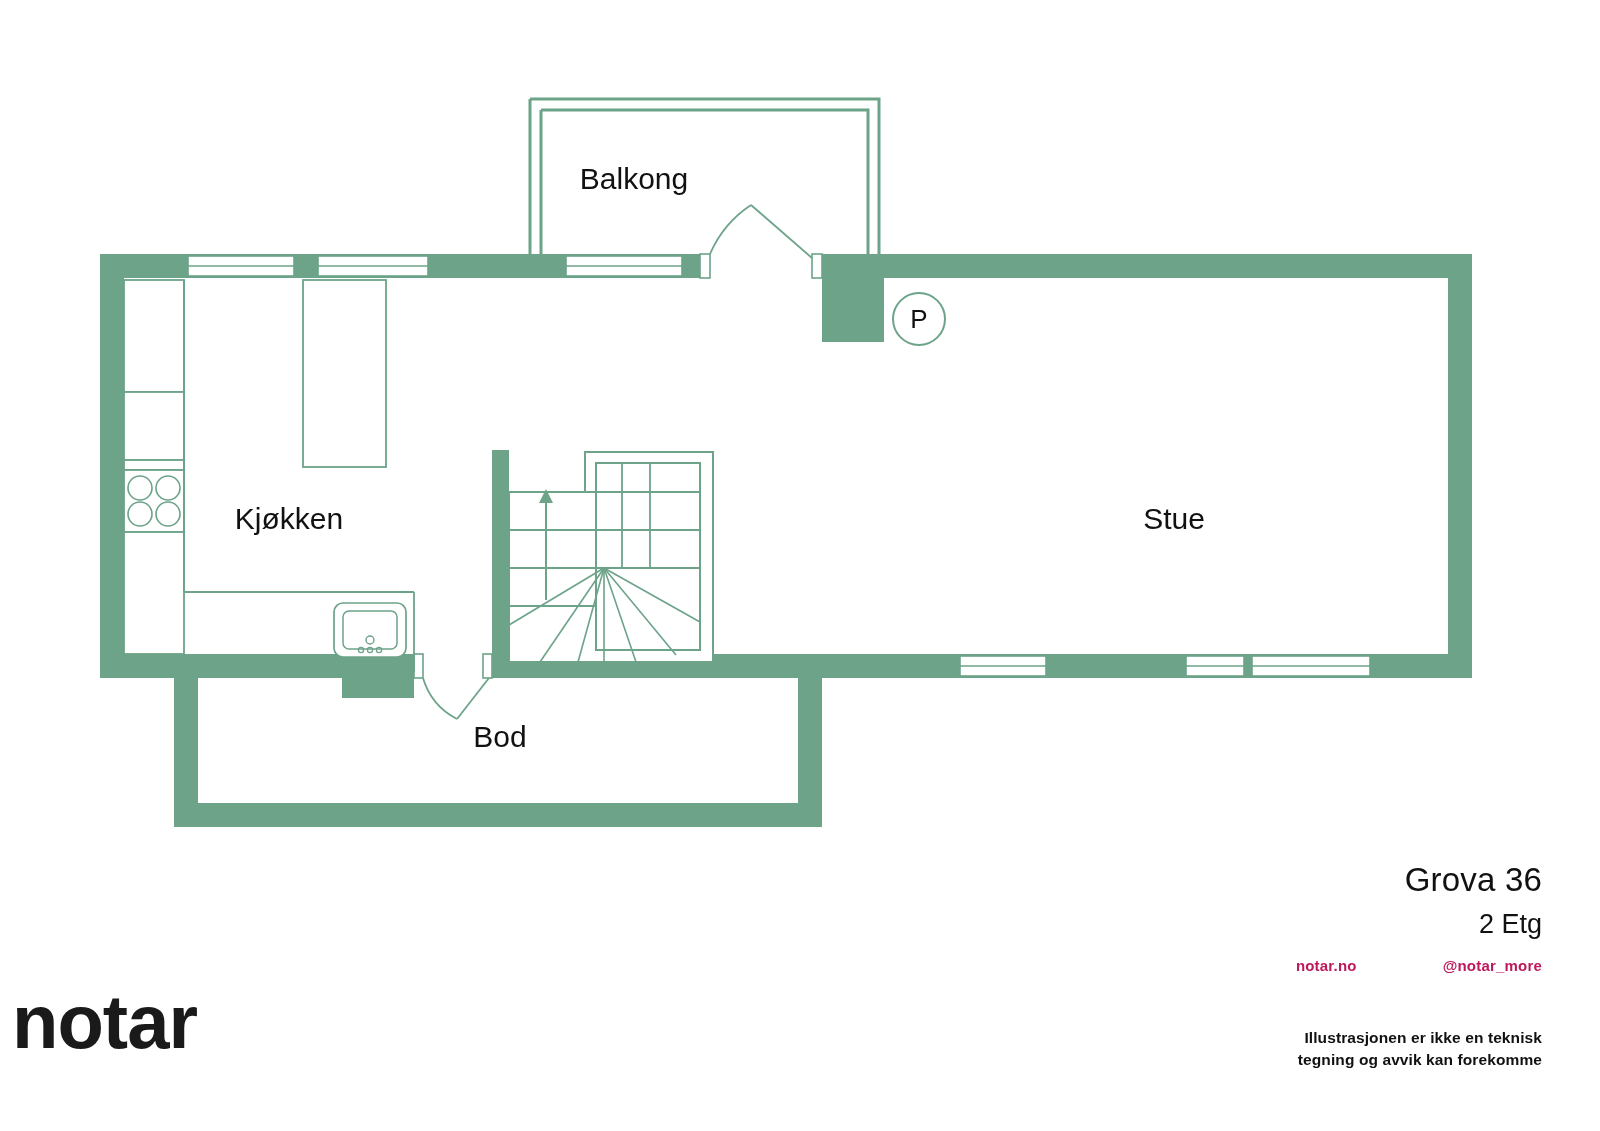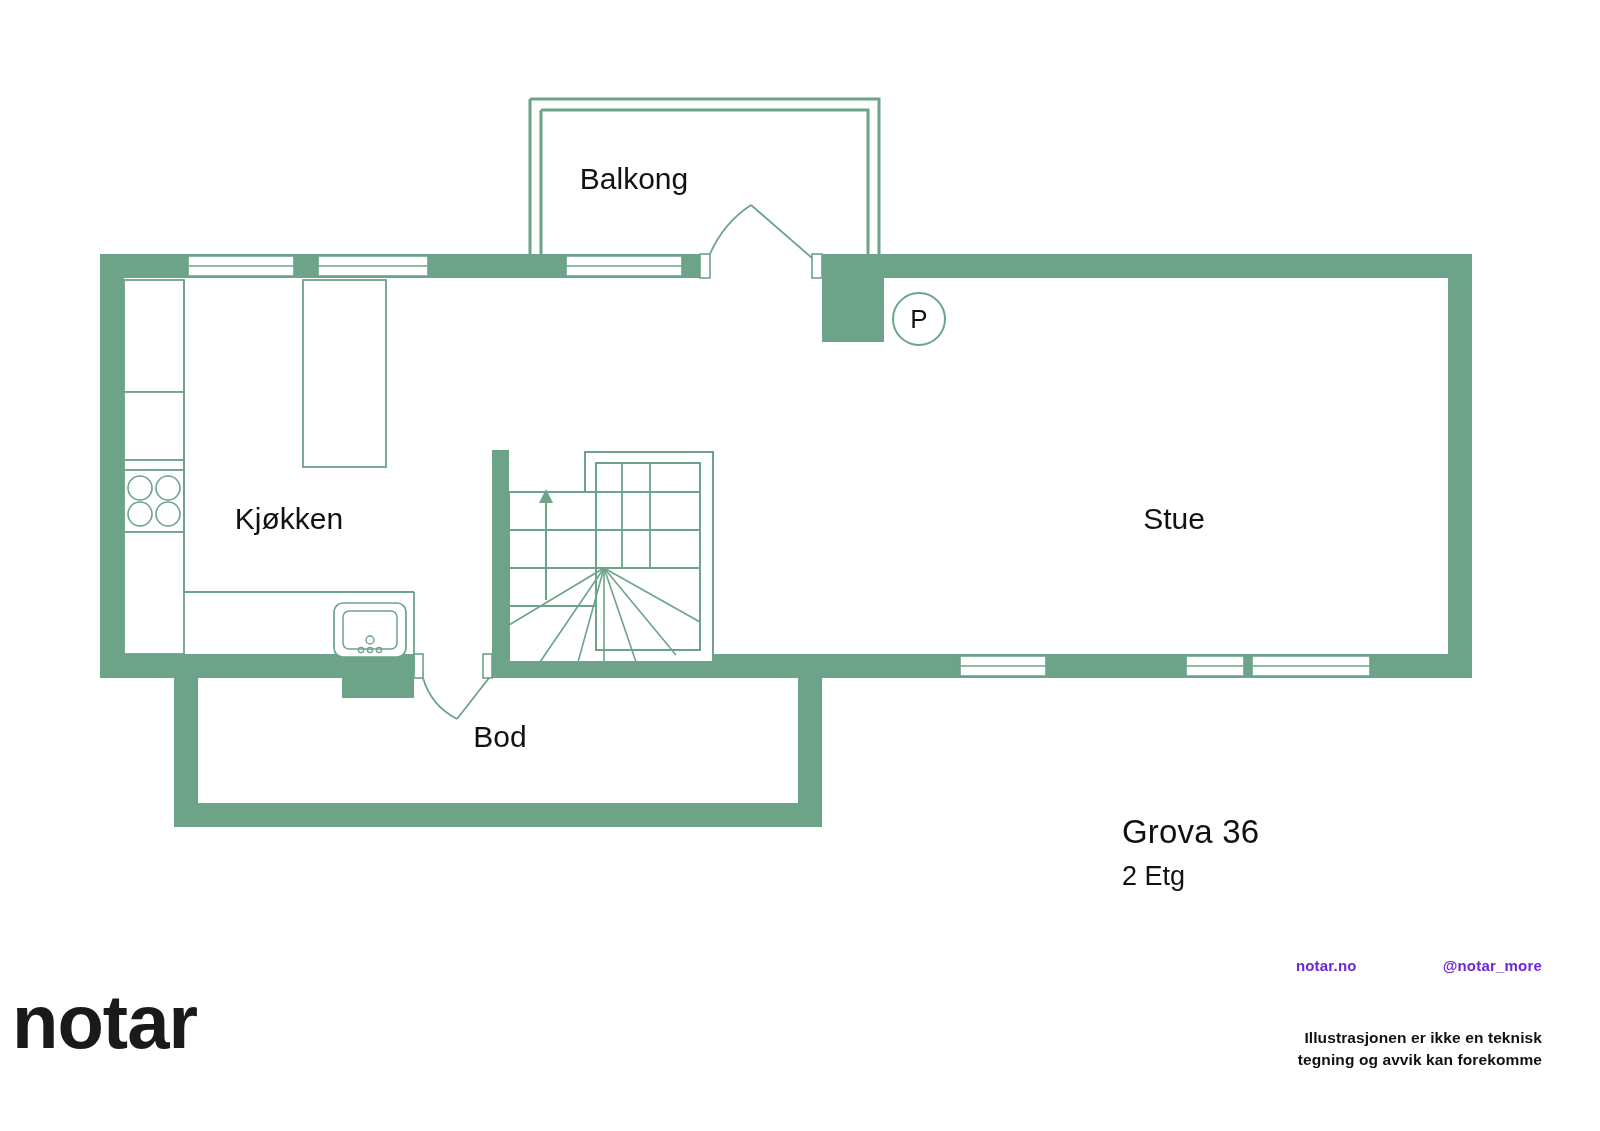--- a/index.html
+++ b/index.html
@@ -41,22 +41,23 @@
     font-family: "Liberation Sans", sans-serif;
     font-size: 26px;
     fill: #111111;
     text-anchor: middle;
     dominant-baseline: middle;
   }
   
   .titleblock {
     position: absolute;
     right: 58px;
-    top: 814px;
+    top: 862px;
     width: 420px;
+    text-align: right;
   }
   .title-main {
     font-family: "Liberation Sans", sans-serif;
     font-size: 33px;
     color: #111111;
     letter-spacing: 0.2px;
     line-height: 1.1;
   }
   .title-sub {
     font-family: "Liberation Sans", sans-serif;
@@ -70,21 +71,21 @@
     right: 58px;
     top: 957px;
     width: 420px;
     display: flex;
     justify-content: flex-end;
     align-items: baseline;
     gap: 86px;
     font-family: "Liberation Sans", sans-serif;
     font-size: 15px;
     font-weight: bold;
-    color: #6d28d9;
+    color: #be185d;
     letter-spacing: 0.2px;
   }
   .disclaimer {
     position: absolute;
     right: 58px;
     top: 1027px;
     width: 460px;
     text-align: right;
     font-family: "Liberation Sans", sans-serif;
     font-size: 15.5px;

